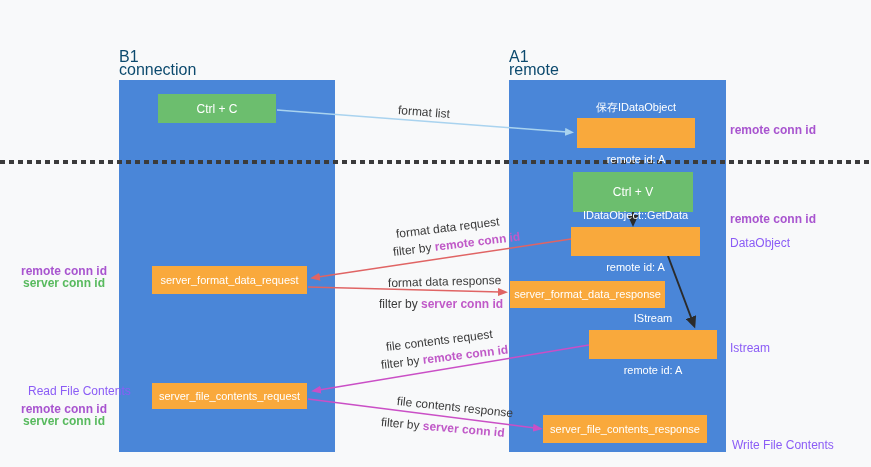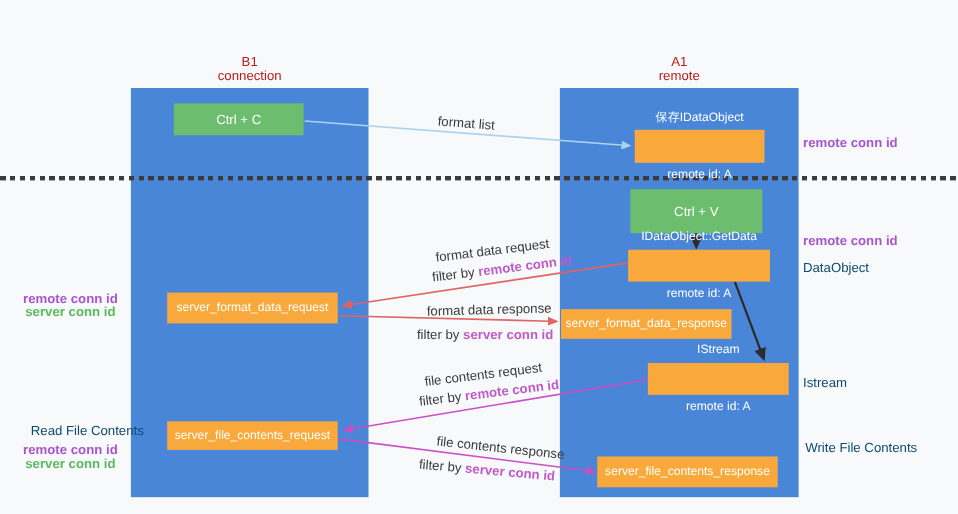--- a/index.html
+++ b/index.html
@@ -11,22 +11,22 @@
     position:relative;
     width:871px; height:467px;
     background:#f8f9fa;
     overflow:hidden;
   }
   .title {
     position:absolute; left:0; top:6; width:860px;
     text-align:center; font-size:15px; color:#3d3d3d; line-height:19px;
   }
   .col-header {
-    position:absolute; text-align:center;
-    font-size:12px; color:#b91c1c; line-height:13px; top:50px;
+    position:absolute; text-align:left;
+    font-size:16px; color:#0c4a6e; line-height:13px; top:50px;
   }
   .col-header.left { left:119px; width:216px; }
   .col-header.right { left:509px; width:217px; }
   .lifeline {
     position:absolute; top:80px; height:372px;
     background:#4a86d8;
   }
   .lifeline.left { left:119px; width:216px; }
   .lifeline.right { left:509px; width:217px; }
   .dashline {
@@ -42,21 +42,21 @@
   .node.orange { background:#f9a93c; font-size:11px; line-height:13px;gap:39px; }
   svg.arrows { position:absolute; left:0; top:0; pointer-events:none; }
   .alabel {
     position:absolute; font-size:12px; color:#3a3a3a;
     white-space:nowrap; transform-origin:left center;
   }
   .conn-purple { color:#c05ac8; font-weight:bold; }
   .side-label { position:absolute; font-size:12px; white-space:nowrap; }
   .side-purple { color:#a854cf; font-weight:bold; }
   .side-green { color:#58ba5e; font-weight:bold; }
-  .side-black { color:#0c4a6e; }
+  .side-black { color:#8b5cf6; }
   .pair { text-align:center; line-height:12px; font-size:12px; }
 </style>
 </head>
 <body>
 
 <div id="canvas">
 
 
   <div class="col-header left">
     <div>B1</div>
@@ -154,21 +154,21 @@
 
   <div class="alabel" style="left:397px; top:394px; transform:rotate(6deg);">file contents response</div>
   <div class="alabel" style="left:381px; top:415px; transform:rotate(5deg);">
     <span>filter by </span><span class="conn-purple">server conn id</span>
   </div>
 
   <div class="side-label side-purple" style="left:730px; top:123px;">remote conn id</div>
   <div class="side-label side-purple" style="left:730px; top:212px;">remote conn id</div>
   <div class="side-label side-black" style="left:730px; top:236px;">DataObject</div>
   <div class="side-label side-black" style="left:730px; top:341px;">Istream</div>
-  <div class="side-label side-black" style="left:732px; top:400px;">Write File Contents</div>
+  <div class="side-label side-black" style="left:732px; top:438px;">Write File Contents</div>
 
   <div class="side-label pair" style="left:20px; top:265px; width:88px;">
     <div class="side-purple">remote conn id</div>
     <div class="side-green">server conn id</div>
   </div>
   <div class="side-label side-black" style="left:28px; top:384px;">Read File Contents</div>
   <div class="side-label pair" style="left:20px; top:403px; width:88px;">
     <div class="side-purple">remote conn id</div>
     <div class="side-green">server conn id</div>
   </div>

